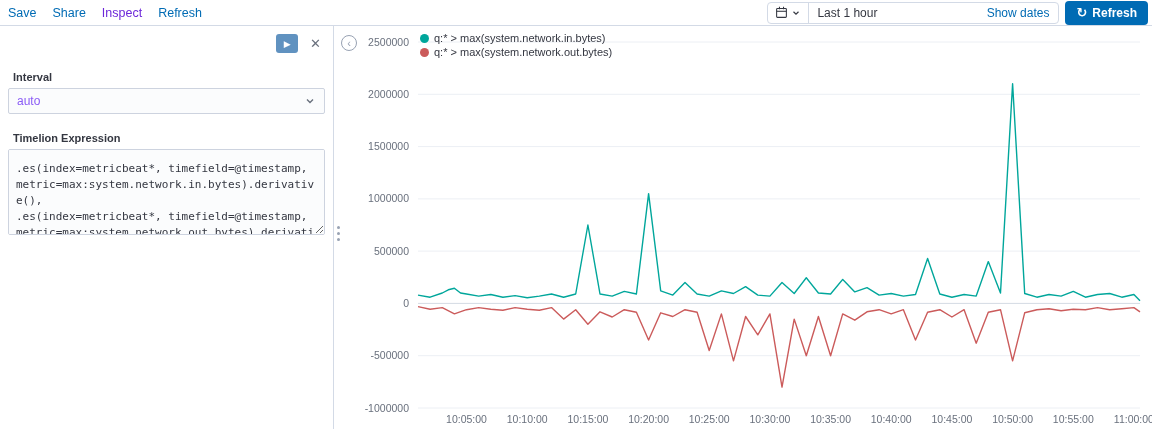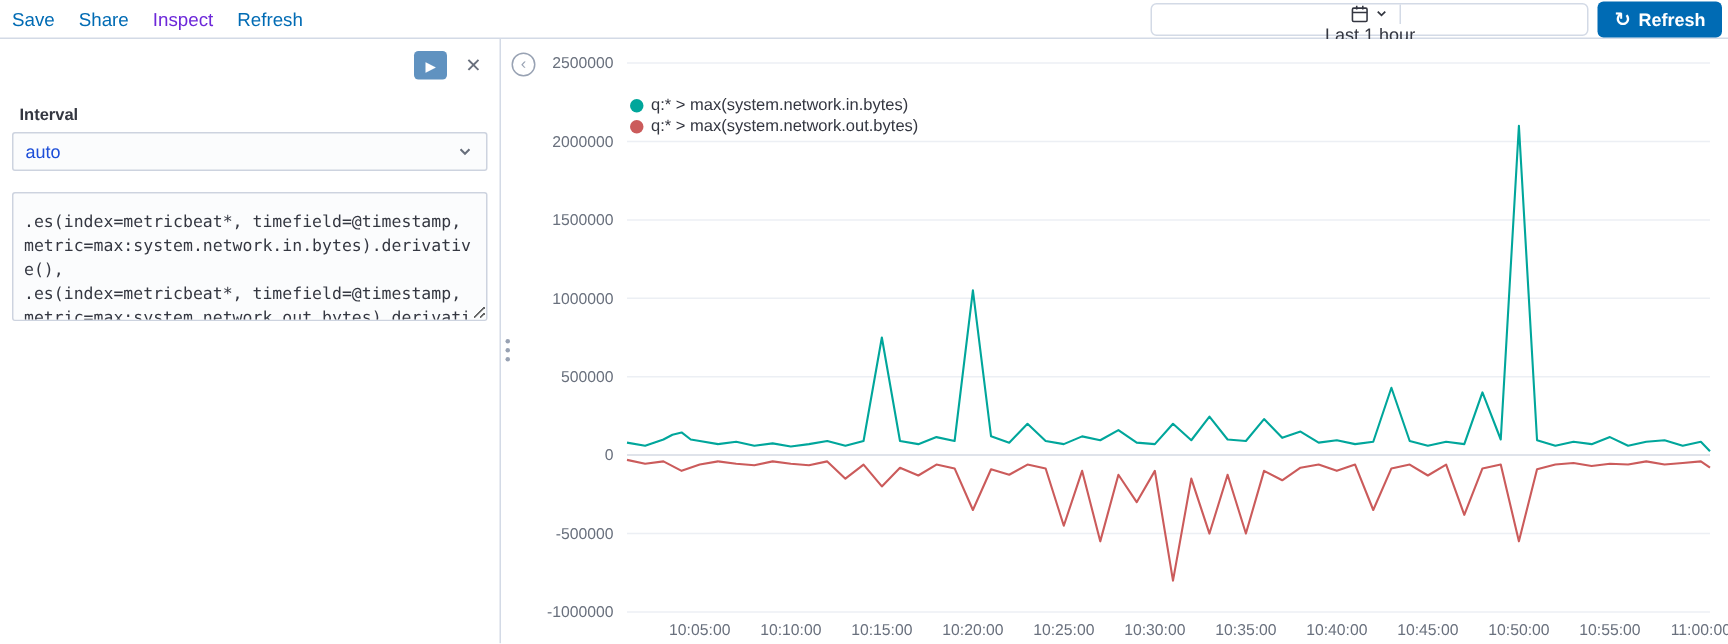--- a/index.html
+++ b/index.html
@@ -8,21 +8,21 @@
 
   
   .topbar { height:26px; display:flex; align-items:center; justify-content:space-between;
     padding:0 4px 0 8px; border-bottom:1px solid #d3dae6; background:#fff; }
   .menu { display:flex; gap:16px; align-items:center; }
   .menu-link { font-size:12.5px; color:#006BB4; cursor:pointer; }
   .menu-link.disabled { color:#6d28d9; cursor:default; }
   .topbar-right { display:flex; align-items:center; gap:6px; }
 
   .datepicker { display:flex; align-items:center; height:22px; width:292px;
-    border:1px solid #d3dae6; border-radius:4px; background:#fff;flex-direction:column; }
+    border:1px solid #d3dae6; border-radius:4px; background:#fff; }
   .quick-select { display:flex; align-items:center; gap:3px; padding:0 7px; height:100%;
     border-right:1px solid #d3dae6; cursor:pointer; }
   .range-text { font-size:12px; color:#343741; padding:0 8px; flex:1; }
   .show-dates { font-size:12px; color:#006BB4; padding:0 9px; cursor:pointer; white-space:nowrap;text-align:center; }
 
   .refresh-btn { display:flex; align-items:center; gap:5px; height:24px; padding:0 11px;
     background:#006BB4; color:#fff; border:none; border-radius:4px; font-size:12px;
     font-weight:600; cursor:pointer; font-family:inherit; }
   .refresh-glyph { font-size:13px; line-height:1; }
 
@@ -34,35 +34,35 @@
   .panel-header { display:flex; justify-content:flex-end; align-items:center; gap:10px;
     margin:0 2px 8px 0; }
   .play-btn { width:22px; height:19px; background:#6092c0; border:none; border-radius:3px;
     color:#fff; font-size:9px; display:flex; align-items:center; justify-content:center;
     cursor:pointer; }
   .close-btn { background:none; border:none; color:#69707d; font-size:13px; cursor:pointer;
     line-height:1; padding:2px; }
   .form-label { font-size:11px; font-weight:700; color:#343741; margin:18px 0 5px 5px; }
   .select-box { display:flex; align-items:center; justify-content:space-between; height:26px;
     border:1px solid #cdd3df; border-radius:2px; background:#fbfcfd; padding:0 8px;
-    font-size:12px; color:#1d4ed8; cursor:pointer; margin-bottom:14px; }
+    font-size:12px; color:#8b5cf6; cursor:pointer; margin-bottom:14px; }
   .expr-area { width:100%; height:86px; border:1px solid #cdd3df; border-radius:2px;
     background:#fbfcfd; resize:vertical; padding:11px 7px;
     font-family:"DejaVu Sans Mono","Liberation Mono",monospace; font-size:11px;
     line-height:1.45; color:#343741; white-space:pre-wrap; }
 
   
   .chart-area { flex:1; position:relative; background:#fff; }
   .collapse-btn { position:absolute; left:7px; top:9px; width:16px; height:16px;
     border-radius:50%; border:1.4px solid #98a2b3; background:#fff; color:#98a2b3;
     font-size:11px; line-height:12px; text-align:center; cursor:pointer; padding:0; }
   .drag-dots { position:absolute; left:3px; top:200px; display:flex; flex-direction:column;
     gap:3px; cursor:row-resize; }
   .drag-dots i { width:3px; height:3px; border-radius:50%; background:#98a2b3; display:block; }
-  .legend { position:absolute; left:86px; top:38px; display:flex; flex-direction:column; gap:2px; }
+  .legend { position:absolute; left:86px; top:6px; display:flex; flex-direction:column; gap:2px; }
   .legend-item { display:flex; align-items:center; gap:5px; cursor:pointer; }
   .legend-swatch { width:9px; height:9px; border-radius:50%; display:inline-block; }
   .legend-label { font-size:11px; color:#343741; }
   #chart-svg { position:absolute; inset:0; width:100%; height:100%; }
   .tick { font-size:10.5px; fill:#69707d; font-family:"Liberation Sans","DejaVu Sans",sans-serif; }
 </style>
 </head>
 <body>
 
 <div class="topbar">
@@ -106,20 +106,21 @@
         <span>✕</span>
       </button>
     </div>
     <div class="form-label">Interval</div>
     <div class="select-box">
       <span>auto</span>
       <svg viewBox="0 0 12 12" width="12" height="12" fill="none" stroke="#69707d" stroke-width="1.4">
         <polyline points="3,4.5 6,7.5 9,4.5"></polyline>
       </svg>
     </div>
+    <div class="form-label">Timelion Expression</div>
     <textarea class="expr-area" spellcheck="false" style="">.es(index=metricbeat*, timefield=@timestamp,
 metric=max:system.network.in.bytes).derivative(),
 .es(index=metricbeat*, timefield=@timestamp,
 metric=max:system.network.out.bytes).derivative().multiply(-1)</textarea>
   </div>
 
   <div class="chart-area">
     <button class="collapse-btn">‹</button>
     <div class="drag-dots">
         <i></i>

